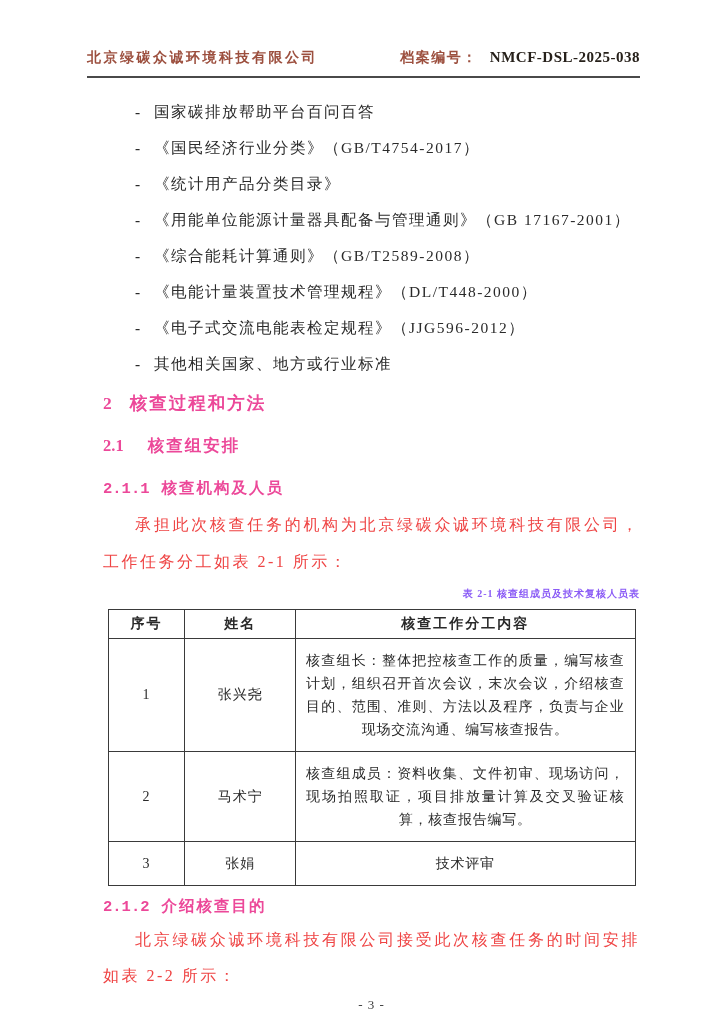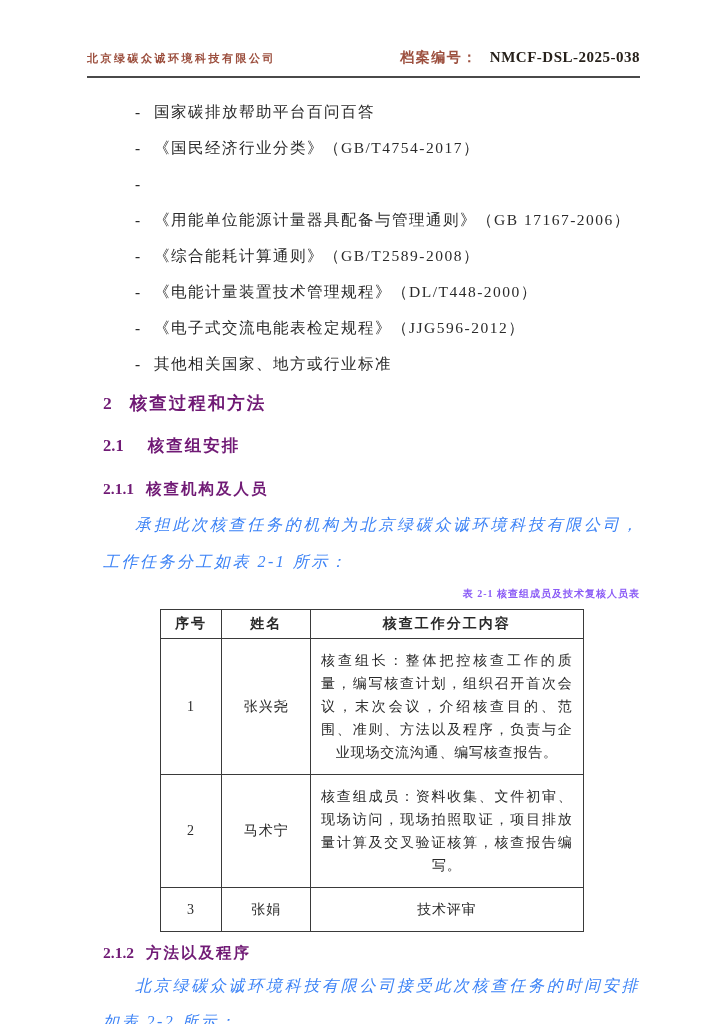--- a/index.html
+++ b/index.html
@@ -25,21 +25,21 @@
     justify-content: space-between;
     align-items: flex-end;
     margin-left: -16px;  
     margin-right: 0;
     padding-bottom: 7px;
     border-bottom: 2px solid #4a4a4a;
   }
   .company-name {
     color: #9c4f3e;
     font-weight: bold;
-    font-size: 11px;
+    font-size: 14px;
     letter-spacing: 2.5px;
     line-height: 22px;
   }
   .archive {
     line-height: 22px;
     white-space: nowrap;
   }
   .archive-label {
     color: #9c4f3e;
     font-weight: bold;
@@ -71,56 +71,55 @@
     color: #2a2a2a;
   }
   .ref-dash {
     flex: 0 0 auto;
     width: 10px;
     margin-right: 9px;
     font-weight: bold;
   }
 
   
-  .h2, .h3, .h4 { font-weight: bold; color: #701a75; }
+  .h2, .h3, .h4 { font-weight: bold; color: #ec4899; }
   .h2 { margin-top: 8px;  font-size: 17.5px; line-height: 26px; letter-spacing: 2px; }
   .h3 { margin-top: 18px; font-size: 16.5px; line-height: 24px; letter-spacing: 2px; }
-  .h4 { margin-top: 20px; font-size: 15.5px; line-height: 22px; letter-spacing: 2px; }
+  .h4 { margin-top: 20px; font-size: 15.5px; line-height: 22px; letter-spacing: 2px; font-family: Liberation Mono, monospace; }
   .h4b { margin-top: 10px; }
   .sec-num { letter-spacing: 0; }
   .h2 .sec-num { margin-right: 18px; }
   .h3 .sec-num { margin-right: 24px; }
   .h4 .sec-num { margin-right: 12px; }
 
   
   .para {
     margin-top: 6px;
     font-size: 16px;
     line-height: 37px;
     letter-spacing: 2.5px;
     text-indent: 2em;
     text-align: justify;
-    color: #3b82f6;
-    font-style: italic;
+    color: #ef4444;
   }
   .para-2 { margin-top: 4px; line-height: 36px; }
 
   
   .table-caption {
     margin-top: 2px;
     text-align: right;
     font-weight: bold;
     font-size: 10px;
     line-height: 24px;
     letter-spacing: 1px;
     color: #8b5cf6;
   }
   table.team-table {
     margin: 3px auto 0 auto;
-    width: 424px;
+    width: 528px;
     border-collapse: collapse;
     table-layout: fixed;
   }
   .team-table th, .team-table td {
     border: 1.2px solid #3a3a3a;
     font-size: 14px;
     color: #2a2a2a;
     vertical-align: middle;
   }
   .team-table th {
@@ -173,24 +172,25 @@
       <li class="ref-item">
         <span class="ref-dash">-</span>
         <span>国家碳排放帮助平台百问百答</span>
       </li>
       <li class="ref-item">
         <span class="ref-dash">-</span>
         <span>《国民经济行业分类》（GB/T4754-2017）</span>
       </li>
       <li class="ref-item">
         <span class="ref-dash">-</span>
-      </li>
-      <li class="ref-item">
-        <span class="ref-dash">-</span>
-        <span>《用能单位能源计量器具配备与管理通则》（GB 17167-2006）</span>
+        <span>《统计用产品分类目录》</span>
+      </li>
+      <li class="ref-item">
+        <span class="ref-dash">-</span>
+        <span>《用能单位能源计量器具配备与管理通则》（GB 17167-2001）</span>
       </li>
       <li class="ref-item">
         <span class="ref-dash">-</span>
         <span>《综合能耗计算通则》（GB/T2589-2008）</span>
       </li>
       <li class="ref-item">
         <span class="ref-dash">-</span>
         <span>《电能计量装置技术管理规程》（DL/T448-2000）</span>
       </li>
       <li class="ref-item">
@@ -245,21 +245,21 @@
         </tr>
         <tr class="row-short">
           <td class="cell-no">3</td>
           <td class="cell-name">张娟</td>
           <td class="cell-duty">技术评审</td>
         </tr>
       </tbody>
     </table>
 
     <div class="h4 h4b">
-      <span class="sec-num">2.1.2</span><span>方法以及程序</span>
+      <span class="sec-num">2.1.2</span><span>介绍核查目的</span>
     </div>
 
     <p class="para para-2">北京绿碳众诚环境科技有限公司接受此次核查任务的时间安排如表 2-2 所示：</p>
 
     <div class="page-footer">- 3 -</div>
 
   </div>
 </div>
 
 </body></html>

